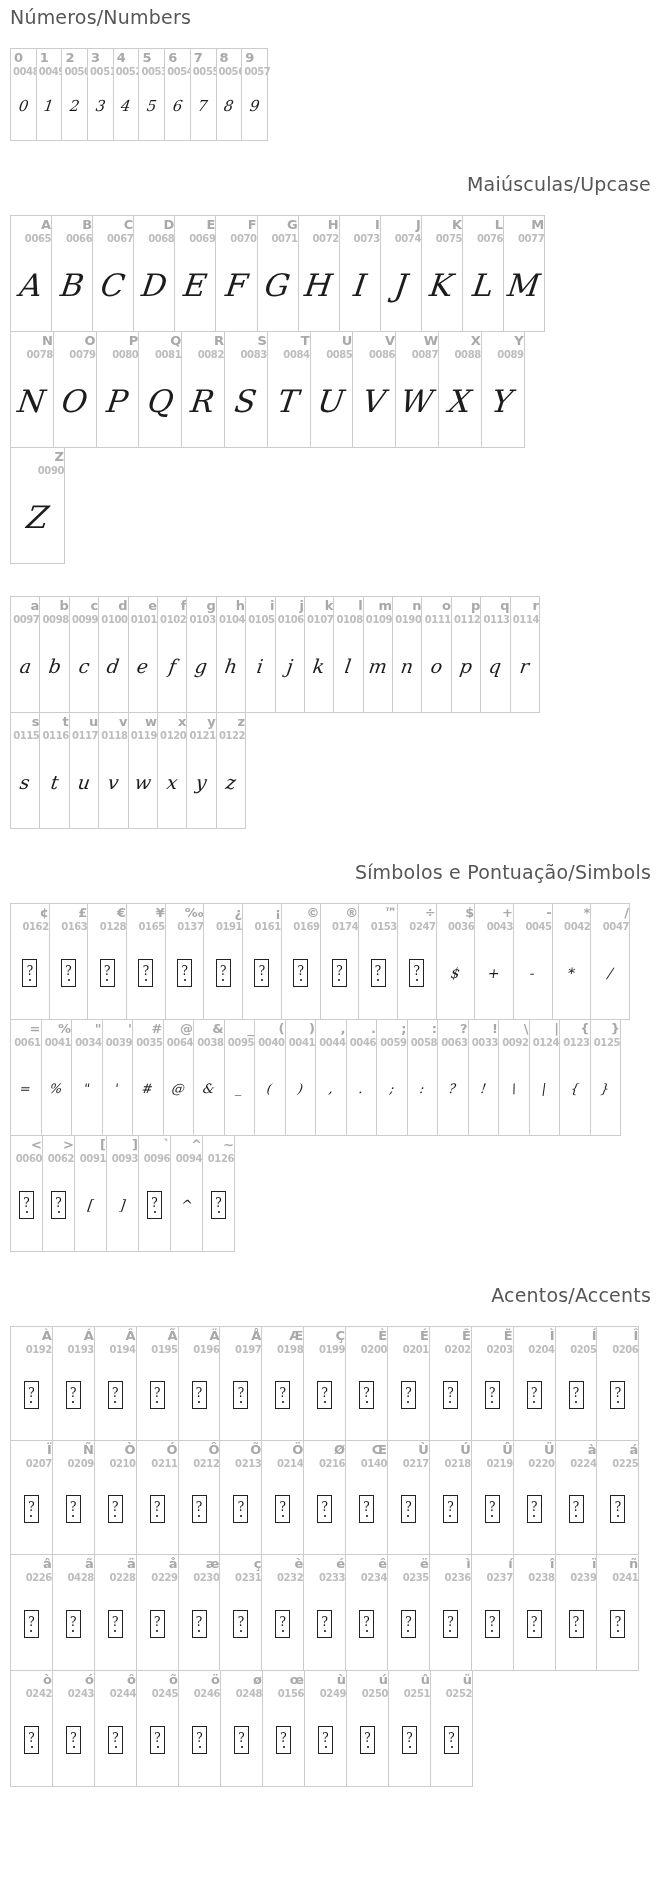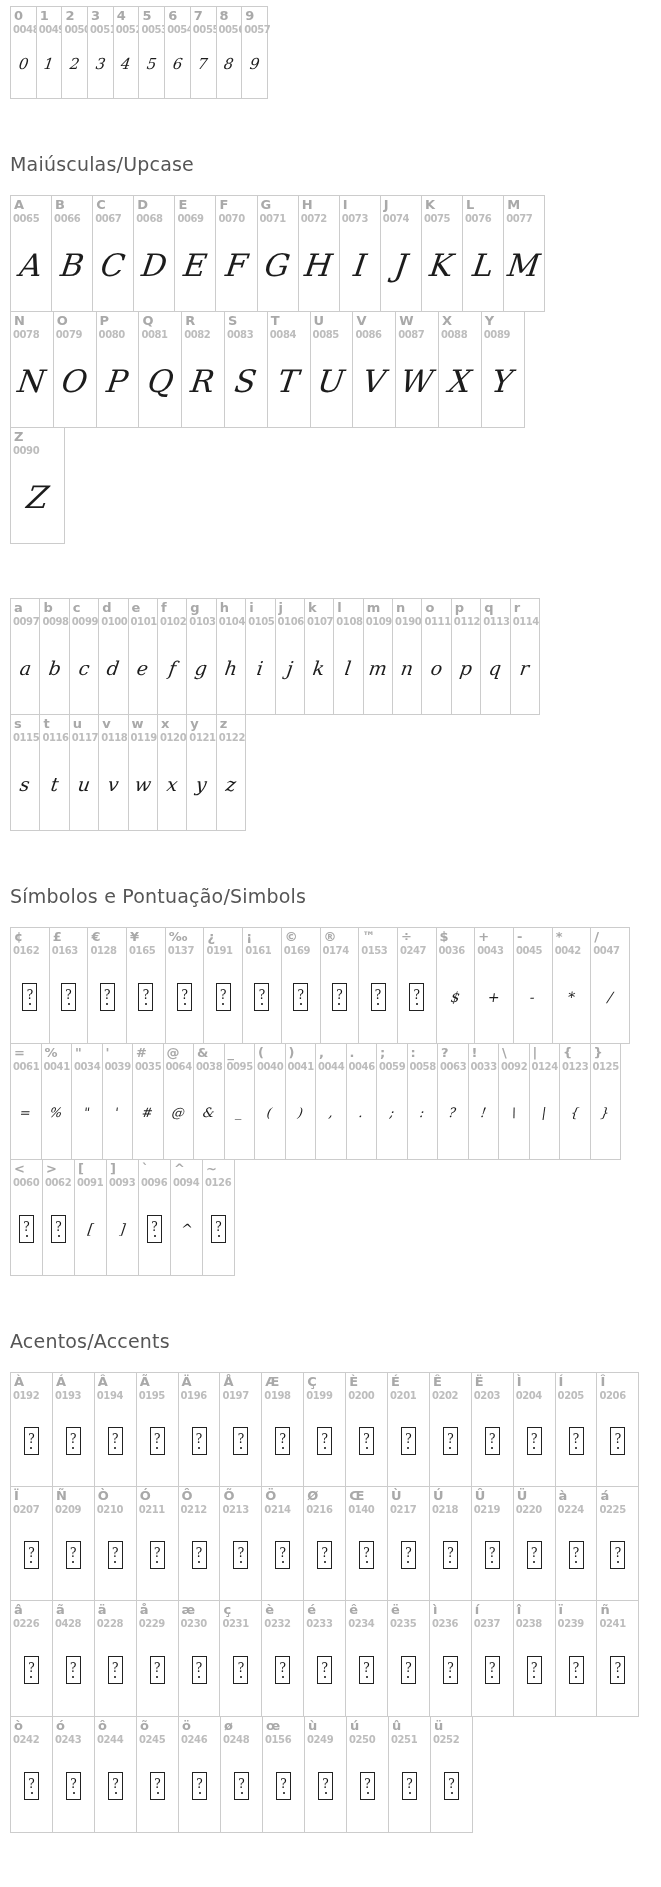--- a/index.html
+++ b/index.html
@@ -1,19 +1,19 @@
 <!DOCTYPE html>
 <html><head>
 <meta charset="utf-8">
 <style>
   html,body{margin:0;padding:0;background:#ffffff;}
   body{font-family:"DejaVu Sans", sans-serif; width:661px;}
   .wrap{width:661px; box-sizing:border-box; padding:6px 10px 24px 10px;}
   .section{margin:0;}
-  .section + .section{margin-top:54px;}
+  .section + .section{margin-top:32px;text-align:right;}
   .section-title{
     font-size:19px; font-weight:400; color:#565656; margin:0 0 20px 0;
     font-family:"DejaVu Sans", sans-serif; letter-spacing:0.2px;
   }
   .char-rows{display:block;}
   .char-row{display:flex; flex-wrap:nowrap;}
   .char-row + .char-row{margin-top:-1px;}
   .cell{
     border:1px solid #cccccc; box-sizing:border-box; background:#fff;
     display:flex; flex-direction:column; flex:0 0 auto;
@@ -39,20 +39,21 @@
     font-style:normal; font-family:"DejaVu Serif", serif;
   }
   .notdef-q{font-size:12px; line-height:1; color:#111;}
   .notdef-dot{width:2px; height:2px; background:#111; border-radius:50%;}
 </style>
 </head>
 <body>
 
 <div class="wrap">
     <div class="section">
+      <h2 class="section-title">Números/Numbers</h2>
       <div class="char-rows">
         <div class="char-row">
           <div class="cell" style="width: 26.7px; height: 93px;">
             <span class="cell-label">0</span>
             <span class="cell-code">0048</span>
             <div class="cell-glyph">
               <span class="glyph-char" style="font-size: 15px;">0</span>
             </div>
           </div>
           <div class="cell" style="width: 26.7px; height: 93px;">

